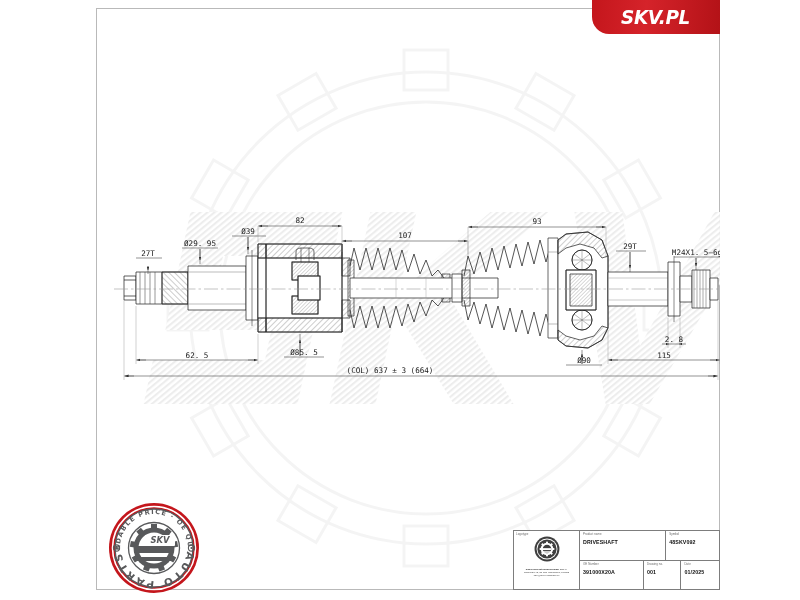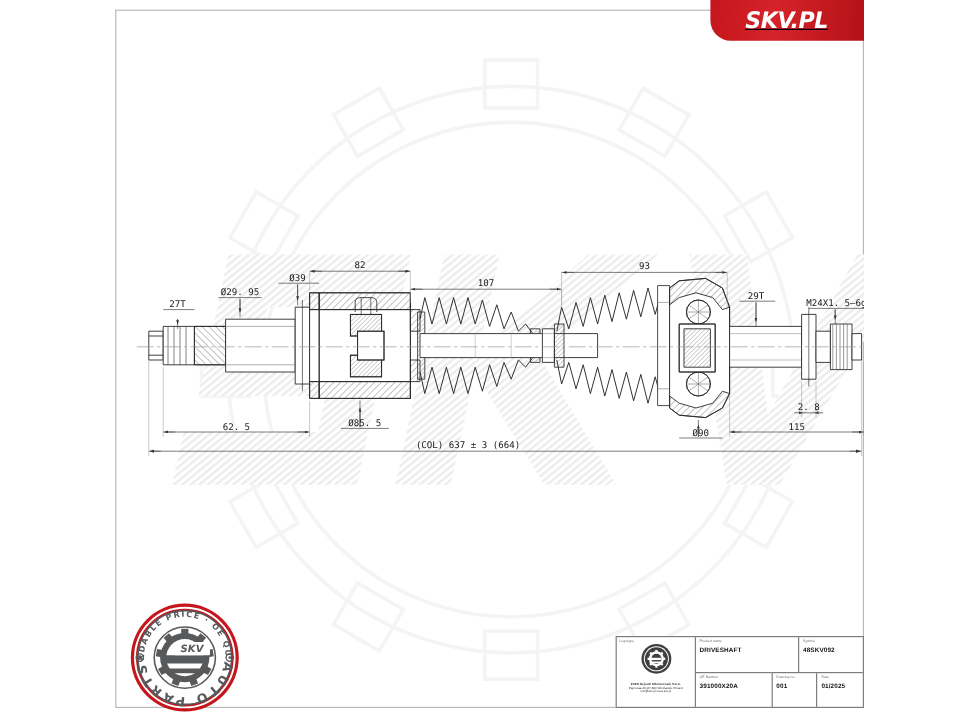--- a/index.html
+++ b/index.html
@@ -34,21 +34,20 @@
   #banner {
     position: absolute;
     left: 592px; top: 0px;
     width: 128px; height: 34px;
     background: linear-gradient(95deg,#c4161c 0%, #d5232a 42%, #b31217 100%);
     border-bottom-left-radius: 17px;
     z-index: 40;
     display: flex;
     align-items: center;
     justify-content: center;
-    text-decoration: underline;
   }
   #banner-text {
     color: #ffffff;
     font-family: "DejaVu Sans", sans-serif;
     font-weight: bold;
     font-style: italic;
     font-size: 19px;
     letter-spacing: -0.4px;
     transform: scaleX(0.97);
   }

